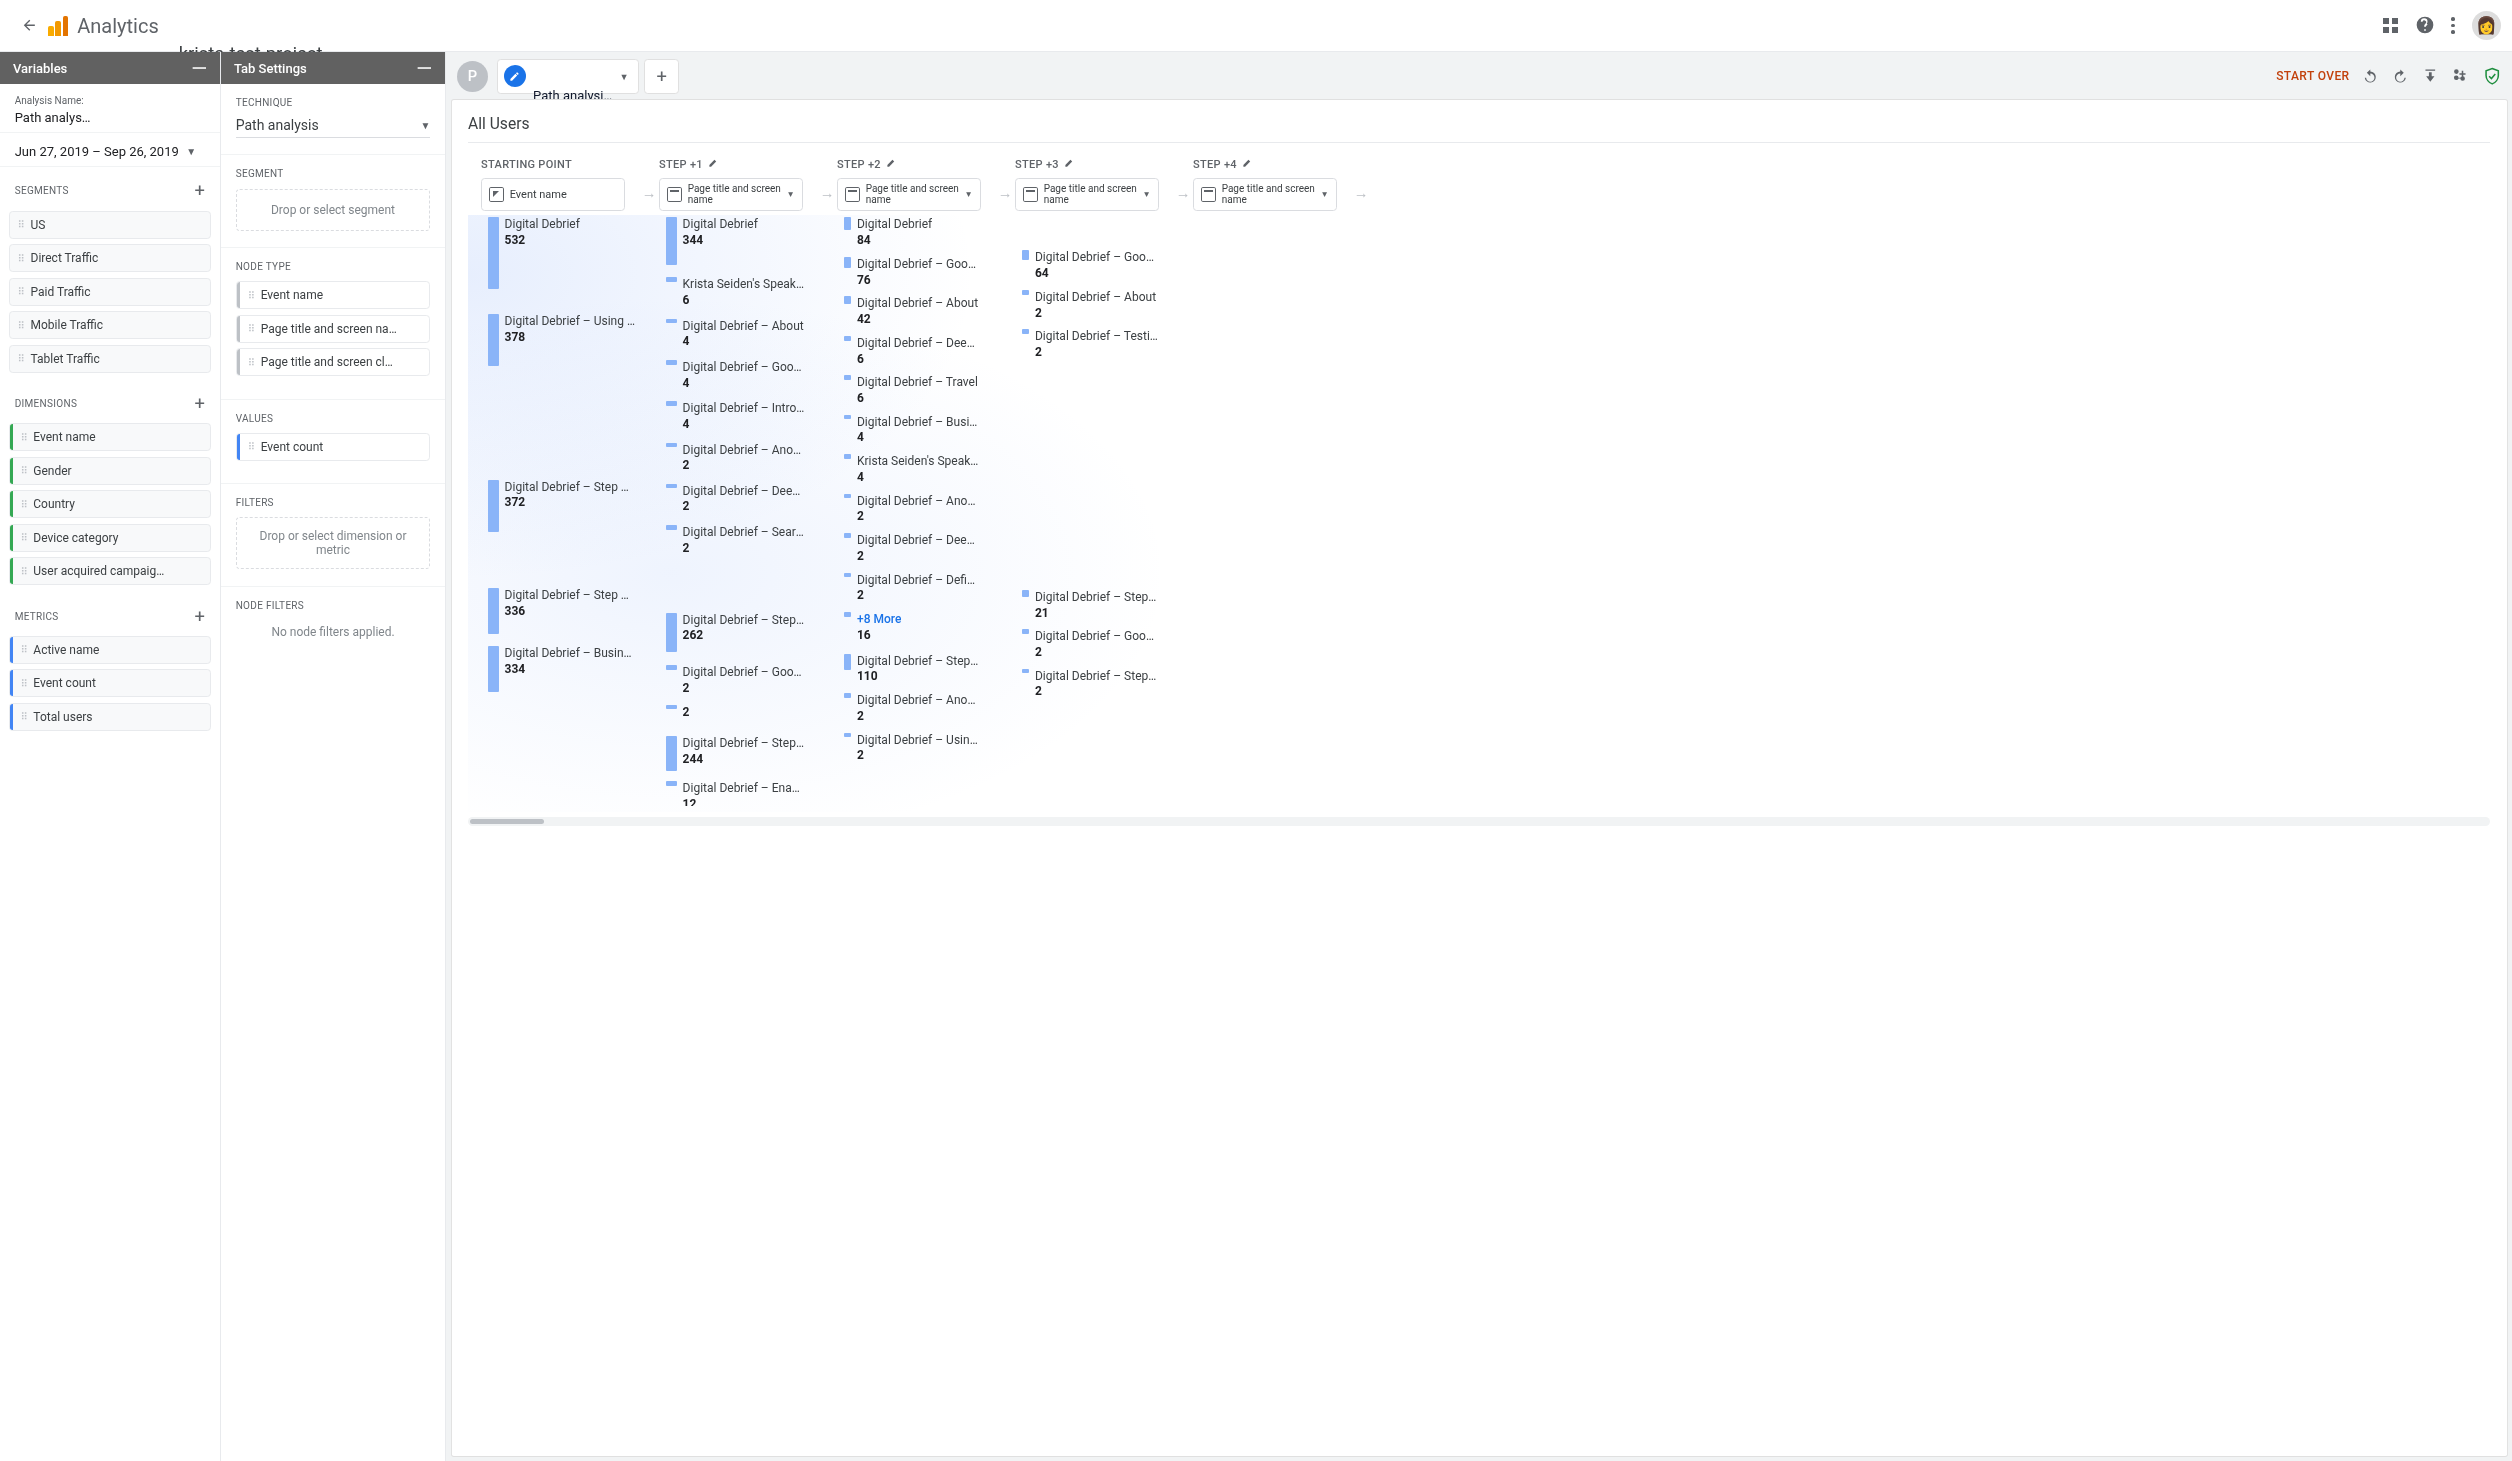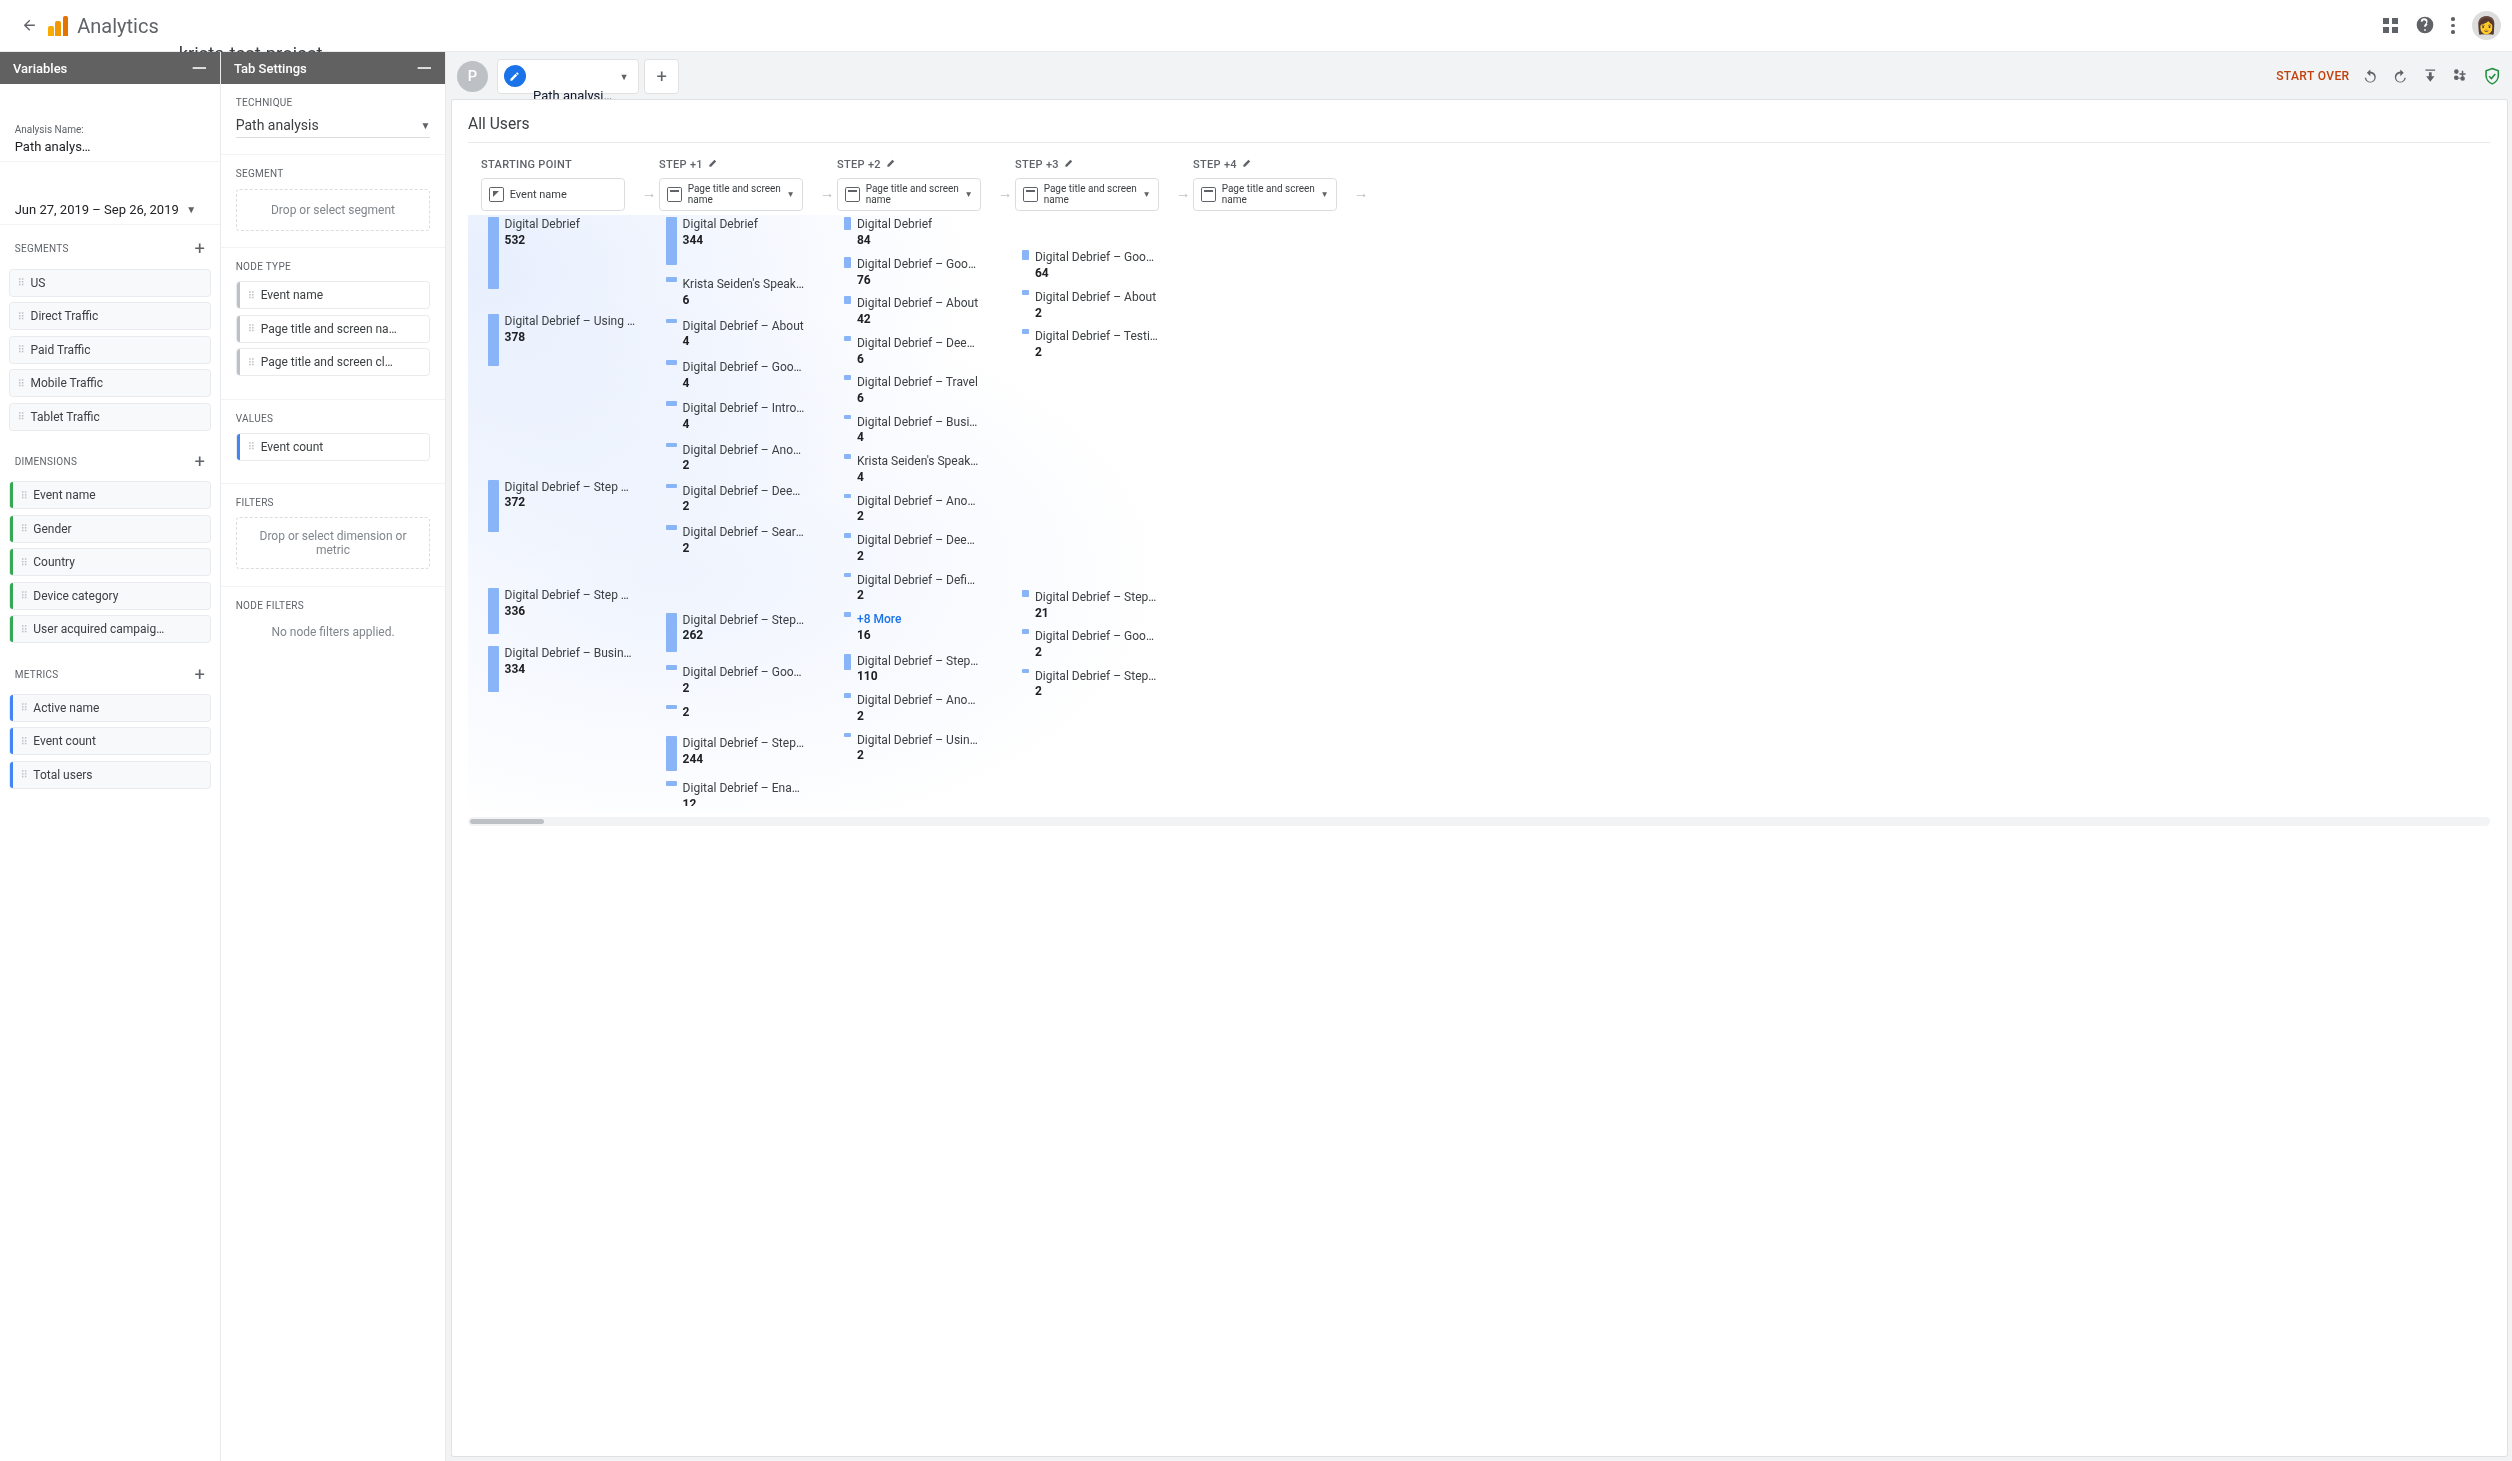--- a/index.html
+++ b/index.html
@@ -28,21 +28,21 @@
   .kebab { display:flex; flex-direction:column; gap:2.8px;}
   .kebab span { width:3.7px; height:3.7px; border-radius:50%; background:#5f6368;}
   .help-icon svg, .back-arrow svg { display:block; }
 
   
   .main { flex:1; display:flex; overflow:hidden; }
 
   .sidebar { width:221px; border-right:0.9px solid #e8eaed; display:flex; flex-direction:column; background:#fff;}
   .sidebar-header { background:#616161; color:#fff; height:31px; display:flex; align-items:center; padding:16px 13px; font-size:13px; font-weight:500; justify-content:space-between;}
   .sidebar-header .minus { font-size:20px; color:#e0e0e0; cursor:pointer;}
-  .sb-block { padding:11px 14.7px 7.4px; border-bottom:0.9px solid #f1f3f4;margin-top:29px; }
+  .sb-block { padding:11px 14.7px 7.4px; border-bottom:0.9px solid #f1f3f4; }
   .sb-label { font-size:10px; color:#5f6368; margin-bottom:3.7px; text-transform:none;}
   .sb-value { font-size:13px; color:#202124; white-space:nowrap; overflow:hidden; text-overflow:ellipsis;}
   .sb-date-row { display:flex; align-items:center; gap:7.4px;}
   .sb-date-row .tri { font-size:10px; color:#5f6368;}
   .sb-section-h { padding:13px 14.7px 9.2px; display:flex; justify-content:space-between; align-items:center; font-size:10px; color:#5f6368; letter-spacing:0.3px;}
   .sb-section-h .plus { font-size:18.4px; color:#5f6368; cursor:pointer;}
   .chip-list { padding:0 9.2px 7.4px; display:flex; flex-direction:column; gap:5.5px;}
   .chip { display:flex; align-items:center; height:28px; padding:0 7.4px; border:0.9px solid #e8eaed; border-radius:3.7px; background:#f8f9fa; font-size:12px; color:#3c4043; cursor:grab; overflow:hidden;}
   .chip .handle { color:#bdc1c6; margin-right:7.4px; font-size:10px; letter-spacing:-1.8px;}
   .chip .accent { width:2.8px; align-self:stretch; margin:-0.9px 7.4px -0.9px -7.4px; border-radius:2.8px 0 0 2.8px;}

